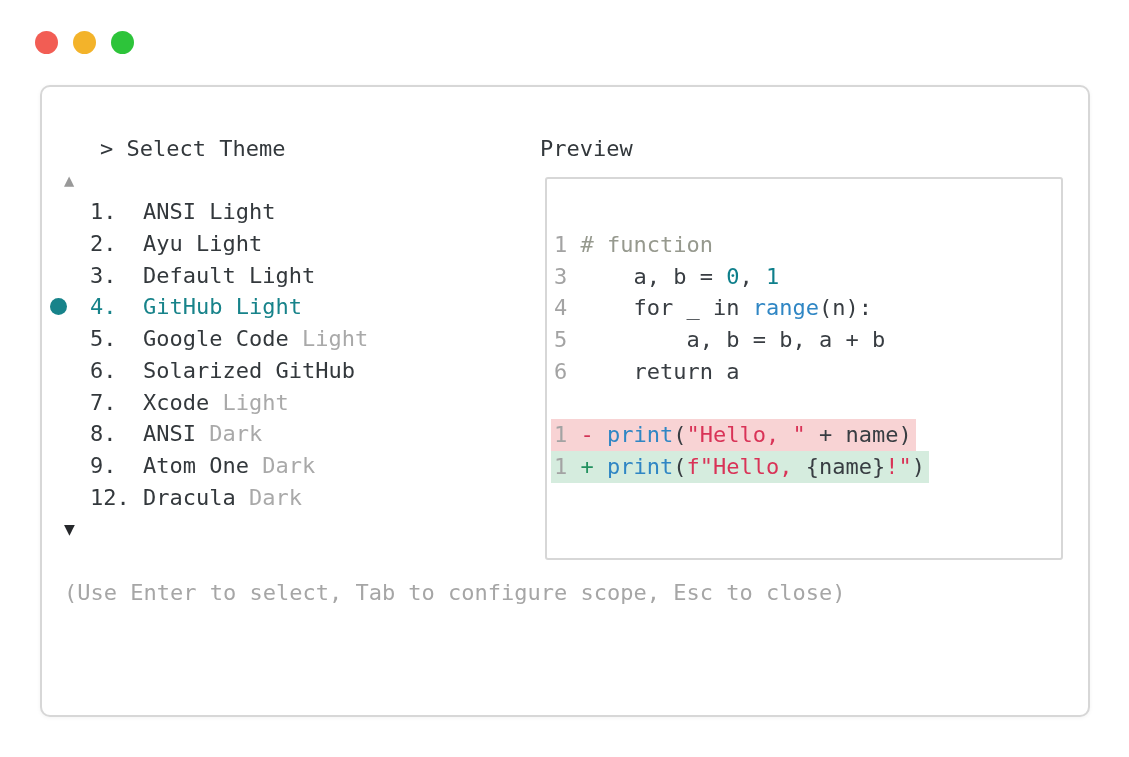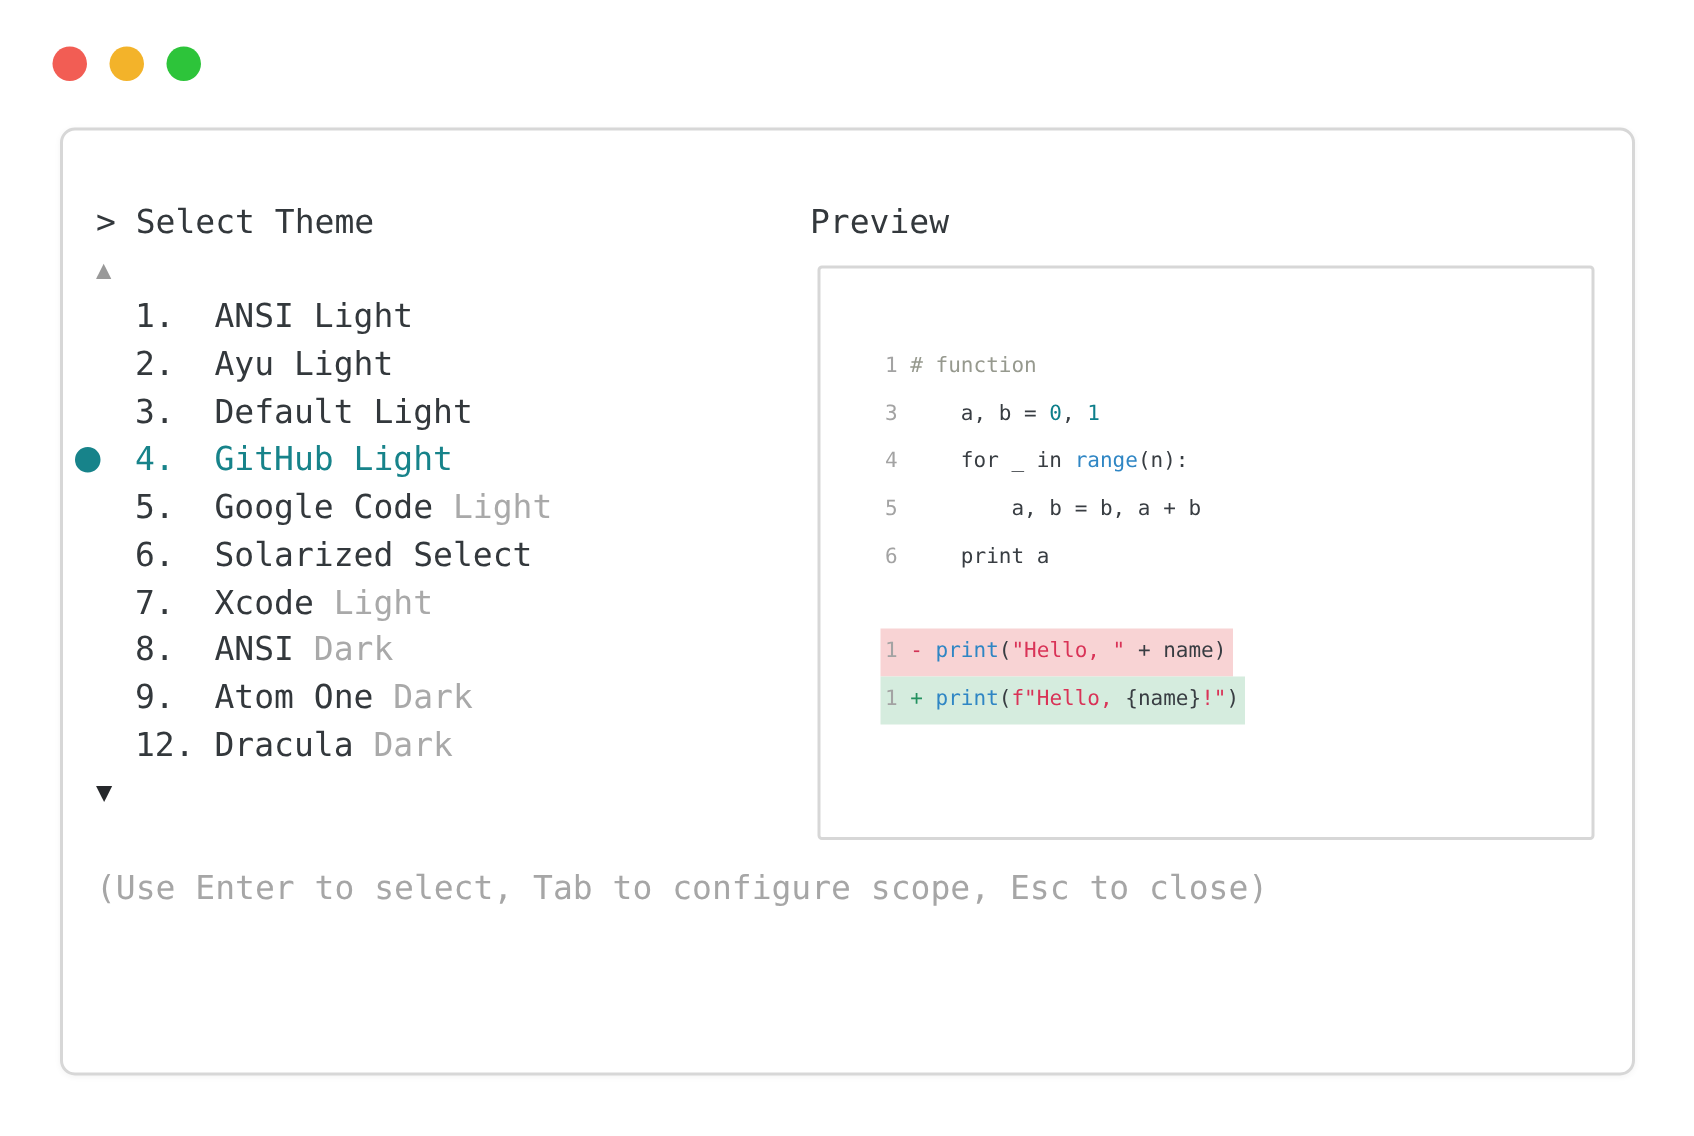--- a/index.html
+++ b/index.html
@@ -12,39 +12,39 @@
 
   
   .window{position:absolute;left:40px;top:85px;width:1050px;height:632px;
           background:#ffffff;border:2px solid var(--border);border-radius:10px;
           box-sizing:border-box;box-shadow:0 1px 4px rgba(0,0,0,0.05);}
 
   .row{height:31.7px;line-height:31.7px;white-space:pre;font-size:22px;color:var(--text);}
 
   
   .left-pane{position:absolute;left:22px;top:46px;width:460px;}
-  .header-row{color:var(--text);}
+  .header-row{color:var(--text);margin-left:36px;}
   .arrow-up{color:var(--arrowup);font-size:17px;}
   .arrow-down{color:var(--arrowdown);font-size:18px;}
   .theme-row{position:relative;}
   .theme-row .num{display:inline-block;margin-left:26px;width:53px;color:var(--text);}
   .theme-row .name{color:var(--text);}
   .theme-row .dim{color:var(--dim);}
   .theme-row.selected .num,.theme-row.selected .name{color:var(--selected);}
   .bullet{position:absolute;left:-14px;top:7px;width:17px;height:17px;border-radius:50%;
           background:var(--selected);}
   .footer-row{color:var(--footer);}
   .spacer-row{height:31.7px;}
 
   
   .preview-title{position:absolute;left:498px;top:46px;}
   .preview-box{position:absolute;left:503px;top:90px;width:518px;height:383px;
                border:2px solid var(--border);border-radius:3px;box-sizing:border-box;
                padding:50px 0 0 7px;background:#ffffff;}
-  .line{height:31.7px;line-height:31.7px;white-space:pre;font-size:14px;margin-left:36px;}
+  .line{height:31.7px;line-height:31.7px;white-space:pre;font-size:22px;}
   .linebg{display:inline-block;height:31.7px;padding:0 4px 0 3px;margin-left:-3px;}
   .linebg.removed{background:var(--removedbg);}
   .linebg.added{background:var(--addedbg);}
 
   .tok.ln{color:var(--linenum);}
   .tok.fg{color:var(--fg);}
   .tok.comment{color:var(--comment);}
   .tok.func{color:var(--func);}
   .tok.numlit{color:var(--numlit);}
   .tok.builtin{color:var(--builtin);}
@@ -65,38 +65,38 @@
 
   <div class="left-pane">
     <div class="row header-row">&gt; Select Theme</div>
     <div class="row arrow-up">▲</div>
     <div id="theme-list">
         <div class="row theme-row"><span class="num">1.</span><span class="name">ANSI Light</span></div>
         <div class="row theme-row"><span class="num">2.</span><span class="name">Ayu Light</span></div>
         <div class="row theme-row"><span class="num">3.</span><span class="name">Default Light</span></div>
         <div class="row theme-row selected"><span class="bullet"></span><span class="num">4.</span><span class="name">GitHub Light</span></div>
         <div class="row theme-row"><span class="num">5.</span><span class="name">Google Code</span><span class="dim"> Light</span></div>
-        <div class="row theme-row"><span class="num">6.</span><span class="name">Solarized Select</span></div>
+        <div class="row theme-row"><span class="num">6.</span><span class="name">Solarized GitHub</span></div>
         <div class="row theme-row"><span class="num">7.</span><span class="name">Xcode</span><span class="dim"> Light</span></div>
         <div class="row theme-row"><span class="num">8.</span><span class="name">ANSI</span><span class="dim"> Dark</span></div>
         <div class="row theme-row"><span class="num">9.</span><span class="name">Atom One</span><span class="dim"> Dark</span></div>
         <div class="row theme-row"><span class="num">12.</span><span class="name">Dracula</span><span class="dim"> Dark</span></div>
       </div>
     <div class="row arrow-down">▼</div>
     <div class="row spacer-row"></div>
     <div class="row footer-row">(Use Enter to select, Tab to configure scope, Esc to close)</div>
   </div>
 
   <div class="row preview-title">Preview</div>
   <div class="preview-box">
     <div id="code">
         <div class="line"><span class="tok ln">1 </span><span class="tok comment"># function</span></div>
         <div class="line"><span class="tok ln">3 </span><span class="tok fg">    a, b = </span><span class="tok numlit">0</span><span class="tok fg">, </span><span class="tok numlit">1</span></div>
         <div class="line"><span class="tok ln">4 </span><span class="tok fg">    for _ in </span><span class="tok builtin">range</span><span class="tok fg">(n):</span></div>
         <div class="line"><span class="tok ln">5 </span><span class="tok fg">        a, b = b, a + b</span></div>
-        <div class="line"><span class="tok ln">6 </span><span class="tok fg">    print a</span></div>
+        <div class="line"><span class="tok ln">6 </span><span class="tok fg">    return a</span></div>
         <div class="line"></div>
         <div class="line"><span class="linebg removed"><span class="tok ln">1 </span><span class="tok signremoved">- </span><span class="tok builtin">print</span><span class="tok fg">(</span><span class="tok string">"Hello, "</span><span class="tok fg"> + name)</span></span></div>
         <div class="line"><span class="linebg added"><span class="tok ln">1 </span><span class="tok signadded">+ </span><span class="tok builtin">print</span><span class="tok fg">(</span><span class="tok string">f"Hello, </span><span class="tok fg">{name}</span><span class="tok string">!"</span><span class="tok fg">)</span></span></div>
       </div>
   </div>
 
 </div>
 
 </body></html>

